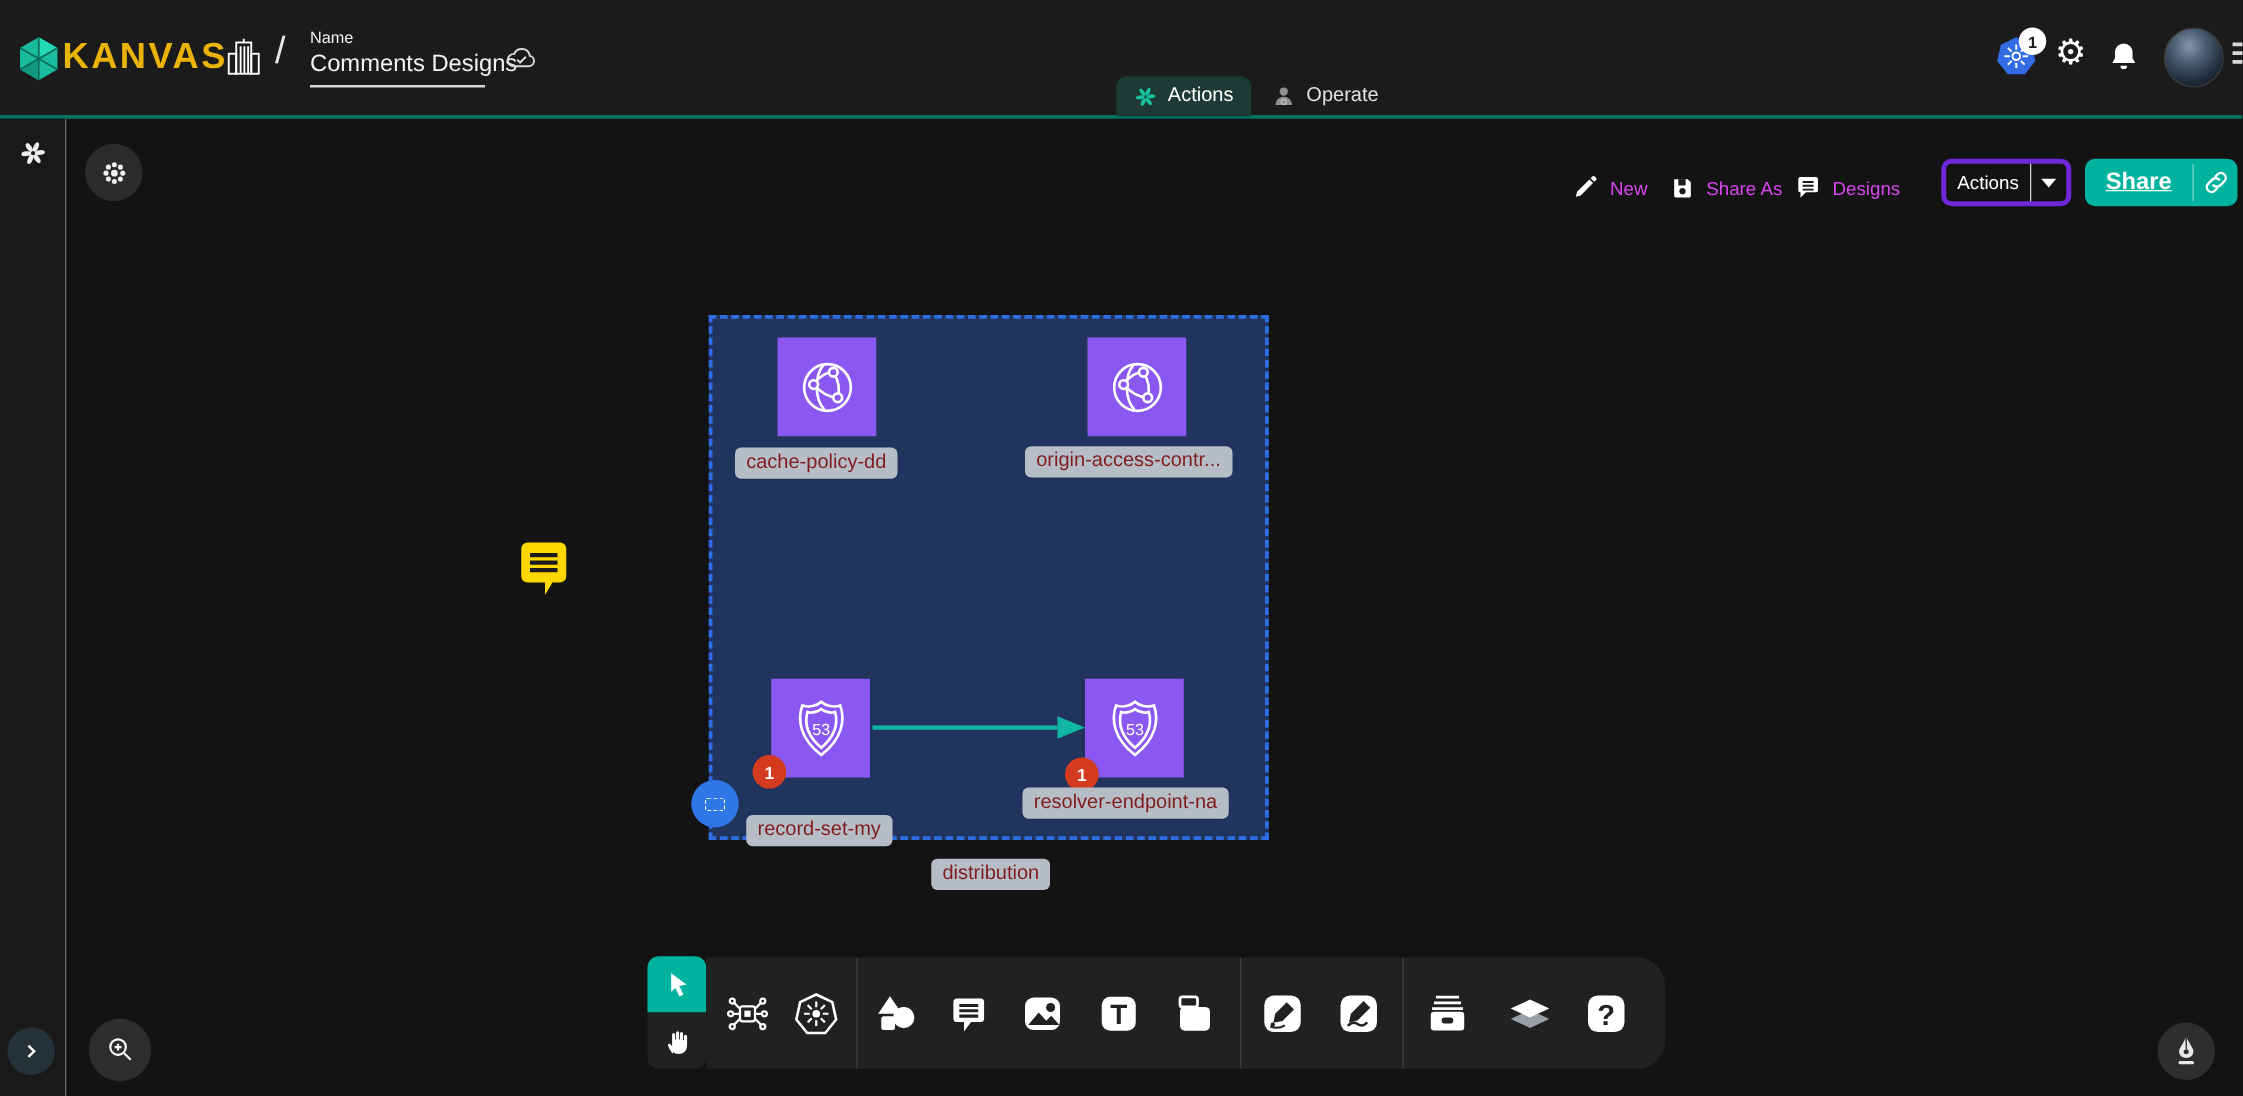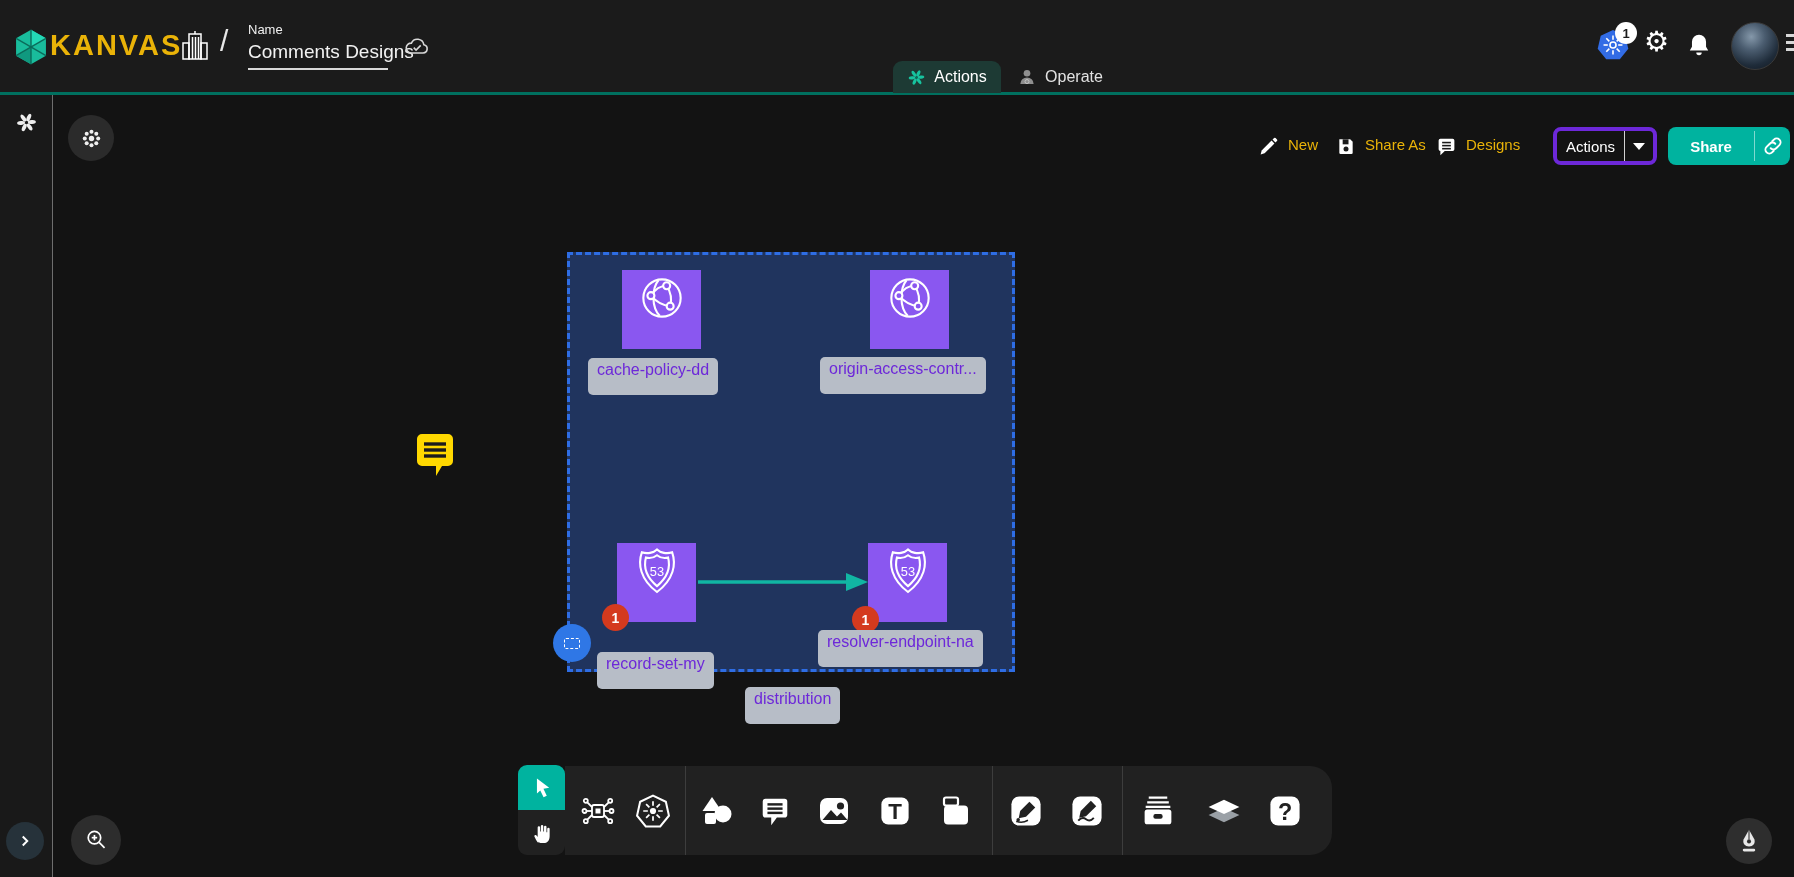--- a/index.html
+++ b/index.html
@@ -37,44 +37,44 @@
 .burger div { width:16px; height:2.6px; background:#d8d8d8; margin-bottom:4.4px; }
 
 
 #sidebar { position:absolute; left:0; top:95px; width:53px; height:782px;
   background:#191919; border-right:1px solid #6e6e6e; }
 .side-swirl { position:absolute; left:15px; top:16px; }
 .circle-btn { position:absolute; border-radius:50%; display:flex; align-items:center;
   justify-content:center; cursor:pointer; }
 
 
-.action { position:absolute; top:136px; height:24px; display:flex; align-items:flex-start;
-  gap:9px; color:#eab308; font-size:15px; cursor:pointer; }
+.action { position:absolute; top:136px; height:24px; display:flex; align-items:flex-end;
+  gap:9px; color:#d946ef; font-size:15px; cursor:pointer; }
 #act-new { left:1258px; } #act-save { left:1336px; } #act-comments { left:1436px; }
 #btn-actions { position:absolute; left:1553px; top:127px; width:104px; height:38px;
   border:4px solid #6d28d9; border-radius:8px; display:flex; color:#fff; cursor:pointer; }
 #btn-actions .lbl { flex:1; display:flex; align-items:center; justify-content:center; font-size:15px; }
 #btn-actions .sep { width:1px; background:#d2d2d2; }
 #btn-actions .car { width:28px; display:flex; align-items:center; justify-content:center; }
 .caret { width:0; height:0; border-left:6px solid transparent; border-right:6px solid transparent;
   border-top:7px solid #fff; }
 #btn-share { position:absolute; left:1668px; top:127px; width:122px; height:38px;
   background:#00B39F; border-radius:8px; display:flex; color:#fff; cursor:pointer; }
 #btn-share .lbl { width:86px; display:flex; align-items:center; justify-content:center;
-  font-size:15px; font-weight:bold; }
+  font-size:19px; font-weight:bold;text-decoration:underline; }
 #btn-share .sep { width:1px; background:rgba(255,255,255,.5); margin:4px 0; }
 #btn-share .lnk { flex:1; display:flex; align-items:center; justify-content:center; }
 
 
 #selection { position:absolute; left:567px; top:252px; width:448px; height:420px;
   border:3px dashed #2e6de4; background:rgba(52,103,208,0.40); cursor:move; }
 .node { position:absolute; width:79px; height:79px; background:#8a57f0;
-  display:flex; justify-content:center; cursor:pointer; }
-.pill { position:absolute; background:#b7bdc7; color:#6d28d9; font-size:16px;
-  padding:3px 9px 16px; border-radius:5px; white-space:nowrap; cursor:pointer; }
+  display:flex; align-items:center; justify-content:center; cursor:pointer; }
+.pill { position:absolute; background:#b7bdc7; color:#7f1d1d; font-size:16px;
+  padding:3px 9px 4px; border-radius:5px; white-space:nowrap; cursor:pointer; }
 .nbadge { position:absolute; width:27px; height:27px; border-radius:50%; background:#d43a1e;
   color:#fff; font-size:14px; font-weight:bold; display:flex; align-items:center;
   justify-content:center; }
 #sel-handle { position:absolute; left:553px; top:624px; width:38px; height:38px; border-radius:50%;
   background:#2f77e6; display:flex; align-items:center; justify-content:center; cursor:pointer; }
 #sel-handle .dr { width:16px; height:11px; border:1.6px dashed #fff; border-radius:2px; }
 
 
 #tool-left { position:absolute; left:518px; top:765px; width:47px; height:90px; }
 #tool-cursor { width:47px; height:45px; background:#00B39F; border-radius:9px 9px 0 0;

